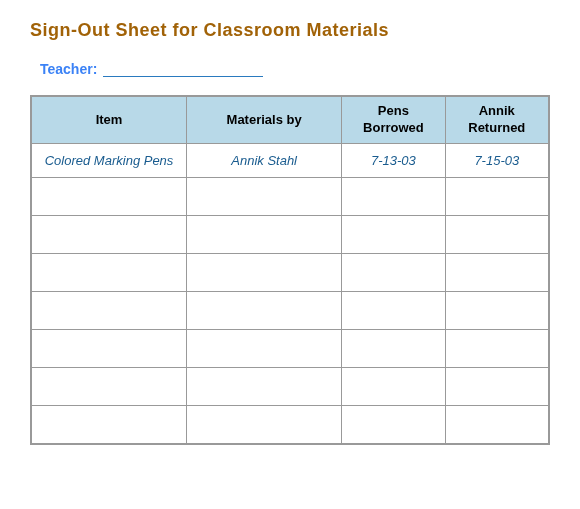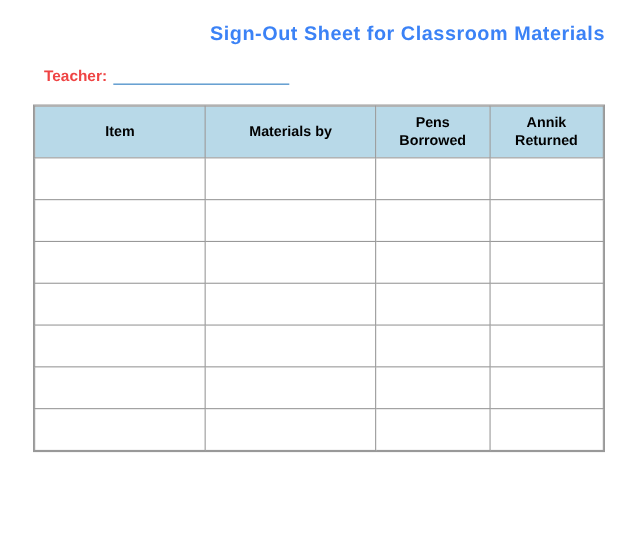--- a/index.html
+++ b/index.html
@@ -10,43 +10,43 @@
 
     body {
       background: #ffffff;
       font-family: Arial, sans-serif;
       width: 580px;
       min-height: 509px;
       padding: 20px 30px;
     }
 
     .page-title {
-      text-align: right;
+      text-align: left;
       font-size: 18px;
       font-weight: bold;
       margin-bottom: 18px;
-      color: #3b82f6;
+      color: #a16207;
       letter-spacing: 0.5px;
     }
 
     .form-fields {
       display: flex;
       justify-content: space-between;
       margin-bottom: 18px;
       padding: 0 10px;
     }
 
     .field-group {
       display: flex;
       align-items: flex-end;
       gap: 6px;
     }
 
     .field-label {
-      color: #ef4444;
+      color: #3b82f6;
       font-size: 14px;
       font-weight: bold;
       white-space: nowrap;
     }
 
     .field-underline {
       border-bottom: 1.5px solid #2a7abf;
       width: 160px;
       height: 18px;
     }
@@ -128,20 +128,26 @@
   <table>
     <thead>
       <tr>
         <th class="col-item">Item</th>
         <th class="col-borrowed-by">Materials by</th>
         <th class="col-date-borrowed header-two-line">Pens Borrowed</th>
         <th class="col-date-returned header-two-line">Annik Returned</th>
       </tr>
     </thead>
     <tbody id="table-body">
+    <tr class="data-row">
+          <td>Colored Marking Pens</td>
+          <td>Annik Stahl</td>
+          <td>7-13-03</td>
+          <td>7-15-03</td>
+        </tr>
         <tr class="empty-row">
           <td></td>
           <td></td>
           <td></td>
           <td></td>
         </tr>
         <tr class="empty-row">
           <td></td>
           <td></td>
           <td></td>

